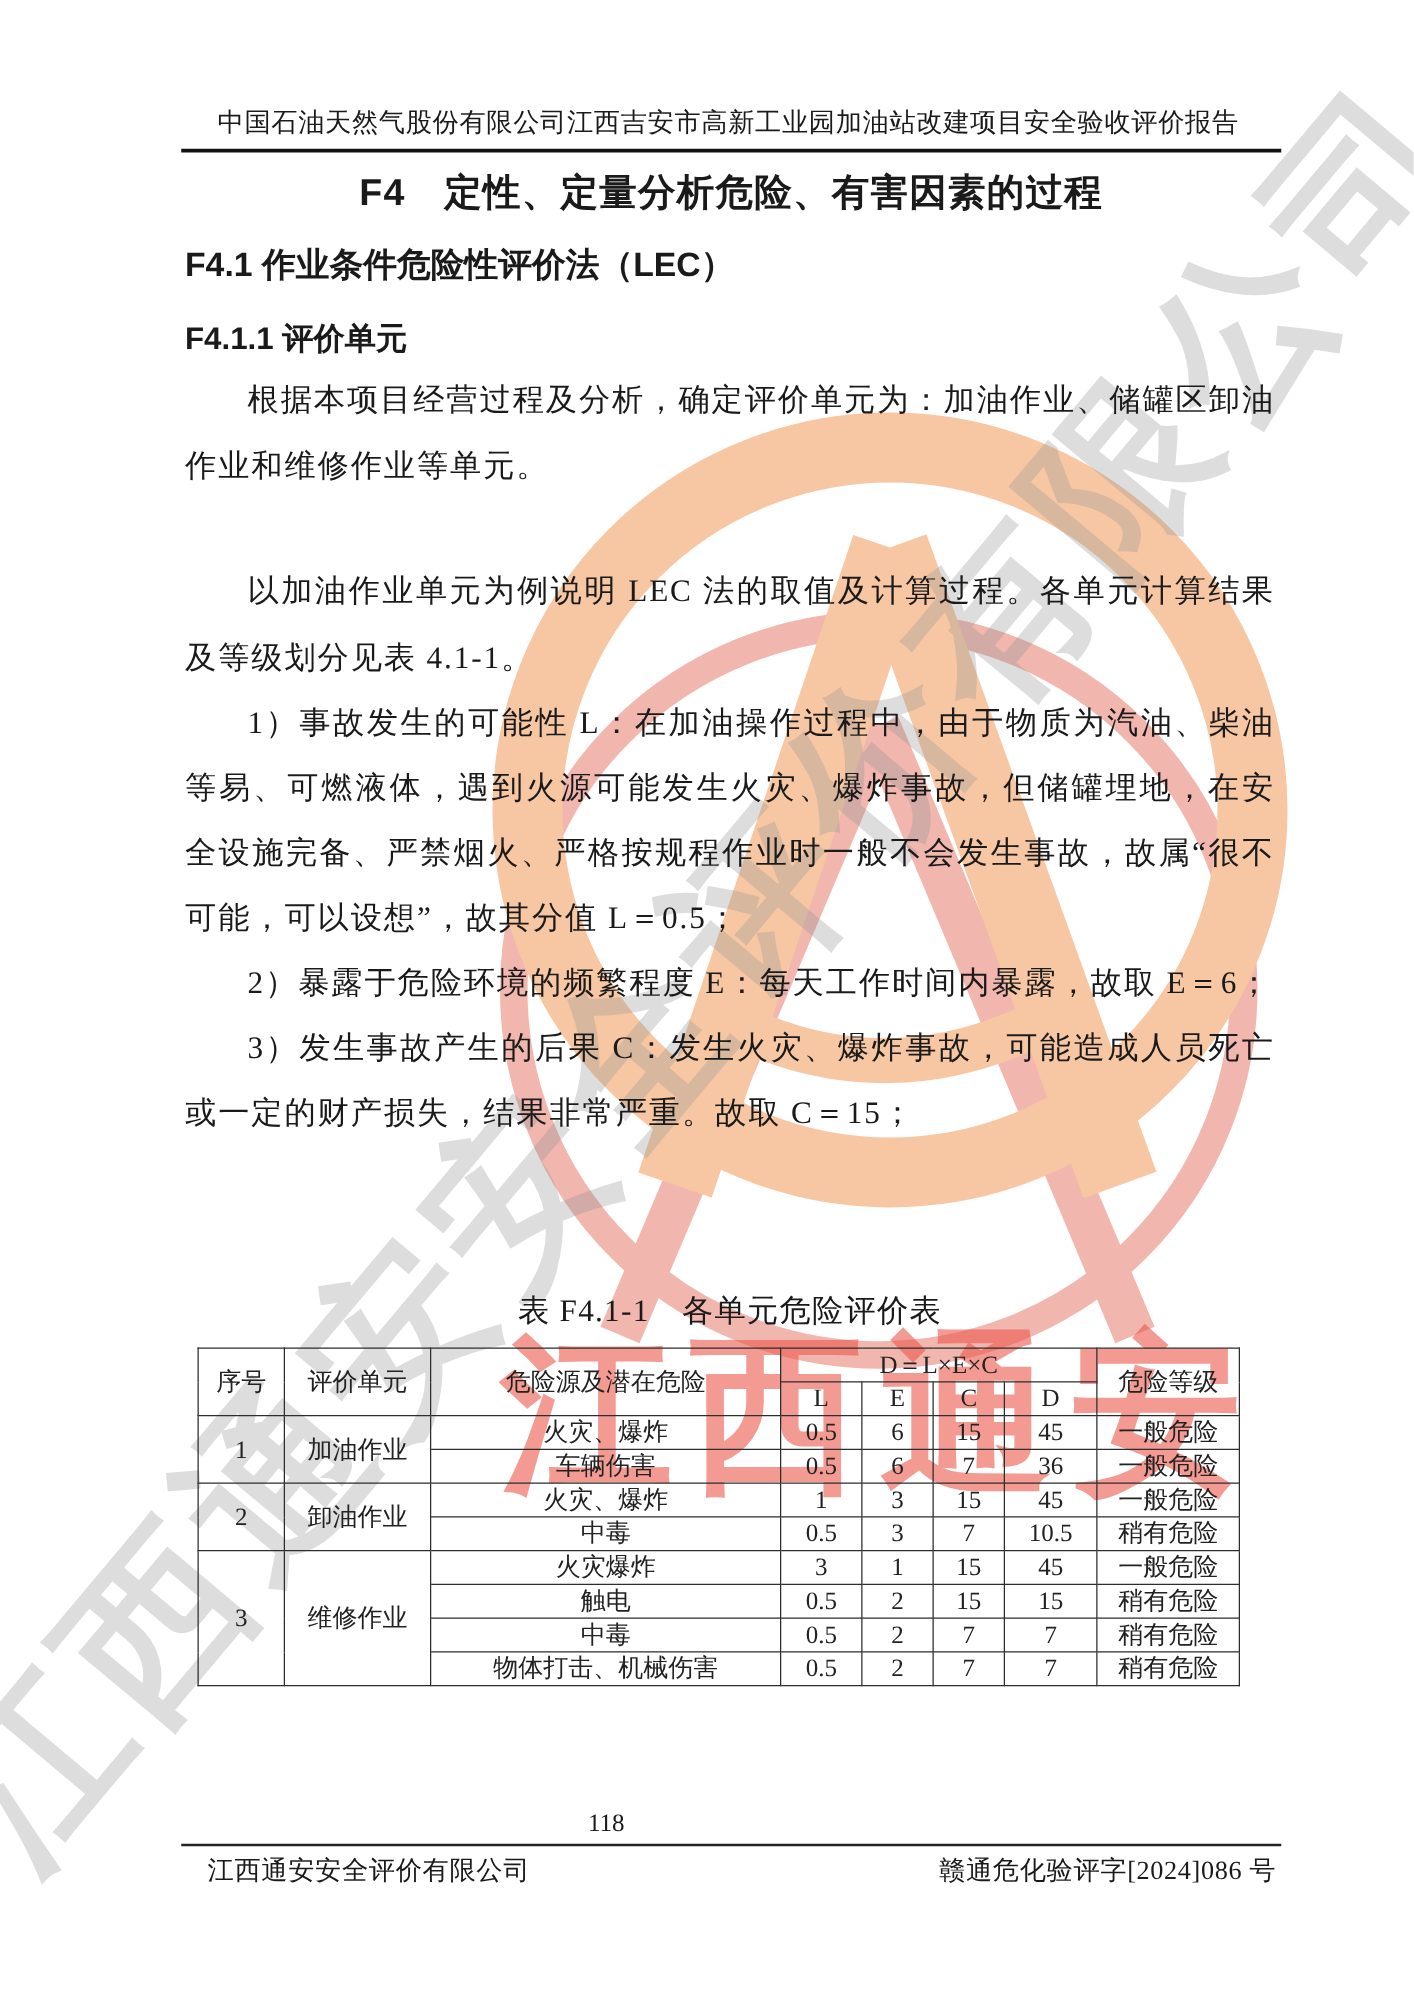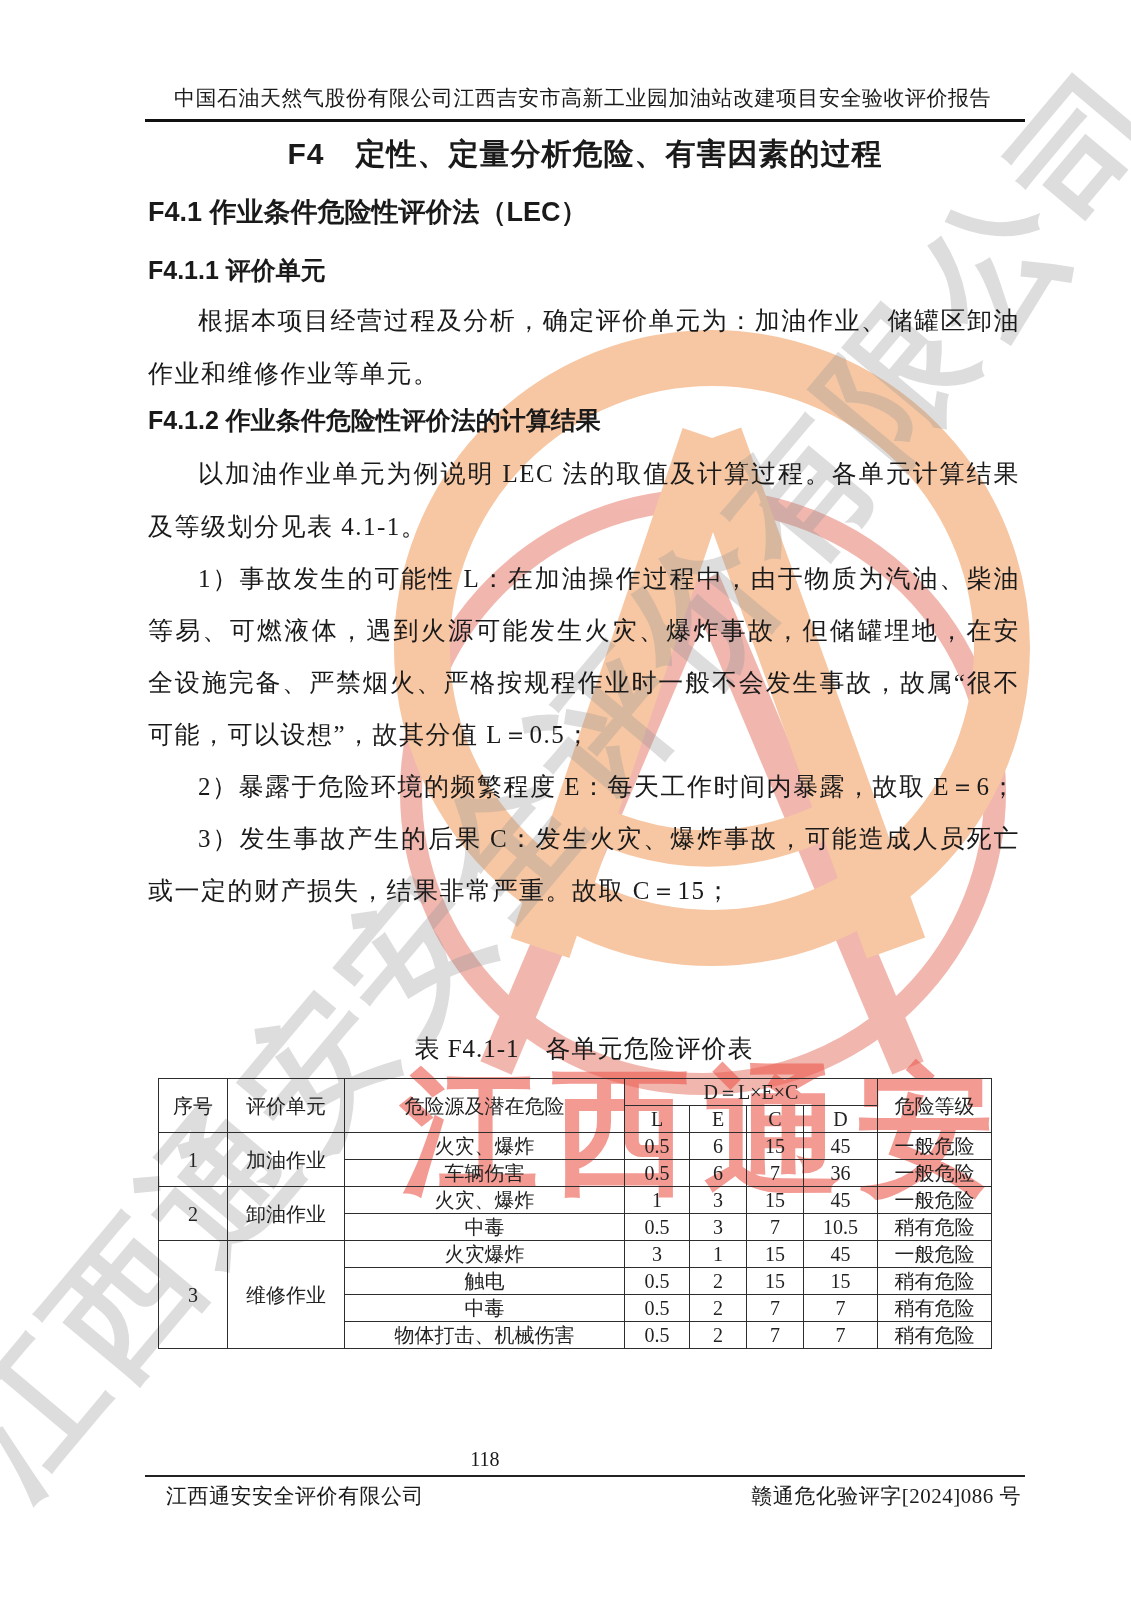--- a/index.html
+++ b/index.html
@@ -116,21 +116,20 @@
     <div class="wm-red">江西通安</div>
   </div>
 
   <div class="c hdr">中国石油天然气股份有限公司江西吉安市高新工业园加油站改建项目安全验收评价报告</div>
 
   <div class="c title">F4　定性、定量分析危险、有害因素的过程</div>
 
   <div class="c h1 h41">F4.1 作业条件危险性评价法（LEC）</div>
   <div class="c h1 h411">F4.1.1 评价单元</div>
   <div class="c para p1">根据本项目经营过程及分析，确定评价单元为：加油作业、储罐区卸油作业和维修作业等单元。</div>
-  <div class="c h1 h412">F4.1.2 作业条件危险性评价法的计算结果</div>
   <div class="c para p2">以加油作业单元为例说明 LEC 法的取值及计算过程。各单元计算结果及等级划分见表 4.1-1。</div>
   <div class="c para p3">1）事故发生的可能性 L：在加油操作过程中，由于物质为汽油、柴油等易、可燃液体，遇到火源可能发生火灾、爆炸事故，但储罐埋地，在安全设施完备、严禁烟火、严格按规程作业时一般不会发生事故，故属“很不可能，可以设想”，故其分值 L＝0.5；</div>
   <div class="c para p4">2）暴露于危险环境的频繁程度 E：每天工作时间内暴露，故取 E＝6；</div>
   <div class="c para p5">3）发生事故产生的后果 C：发生火灾、爆炸事故，可能造成人员死亡或一定的财产损失，结果非常严重。故取 C＝15；</div>
 
   <div class="c caption">表 F4.1-1　各单元危险评价表</div>
 
   <table class="risk">
     <colgroup>
       <col style="width:69px">

